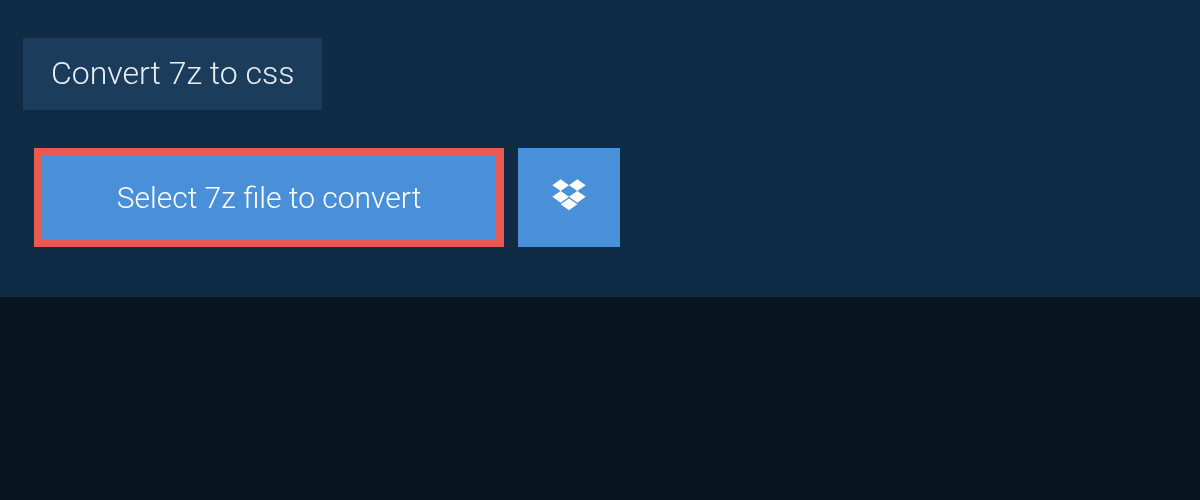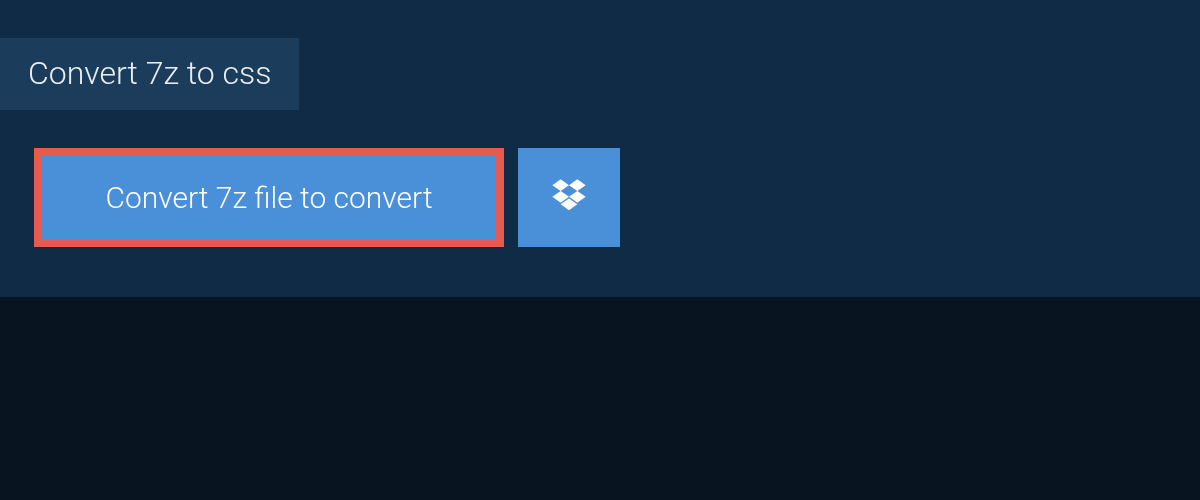--- a/index.html
+++ b/index.html
@@ -21,20 +21,21 @@
       padding-bottom: 50px;
     }
     .tab {
       display: inline-block;
       background: #1b3c5a;
       color: #e8eef4;
       font-size: 32px;
       font-weight: 300;
       padding: 16px 28px 18px 28px;
       margin-bottom: 38px;
+      margin-left: 23px;
     }
     .button-row {
       display: flex;
       gap: 14px;
       padding-left: 34px;
     }
     .select-button {
       background: #4a90d9;
       border: 8px solid #e85a4f;
       color: #ffffff;
@@ -63,21 +64,21 @@
   </style>
 </head>
 <body>
 
 <div class="panel">
   <div class="tab">
     <span>Convert 7z to css</span>
   </div>
   <div class="button-row">
     <div class="select-button">
-      <span>Convert 7z file to convert</span>
+      <span>Select 7z file to convert</span>
     </div>
     <div class="dropbox-button">
       <span>
         <svg viewBox="0 0 48 48" xmlns="http://www.w3.org/2000/svg">
           <path d="M14 4 L24 11 L14 18 L4 11 Z"></path>
           <path d="M34 4 L44 11 L34 18 L24 11 Z"></path>
           <path d="M14 18 L24 25 L14 32 L4 25 Z"></path>
           <path d="M34 18 L44 25 L34 32 L24 25 Z"></path>
           <path d="M24 27 L34 34 L24 41 L14 34 Z"></path>
         </svg>

